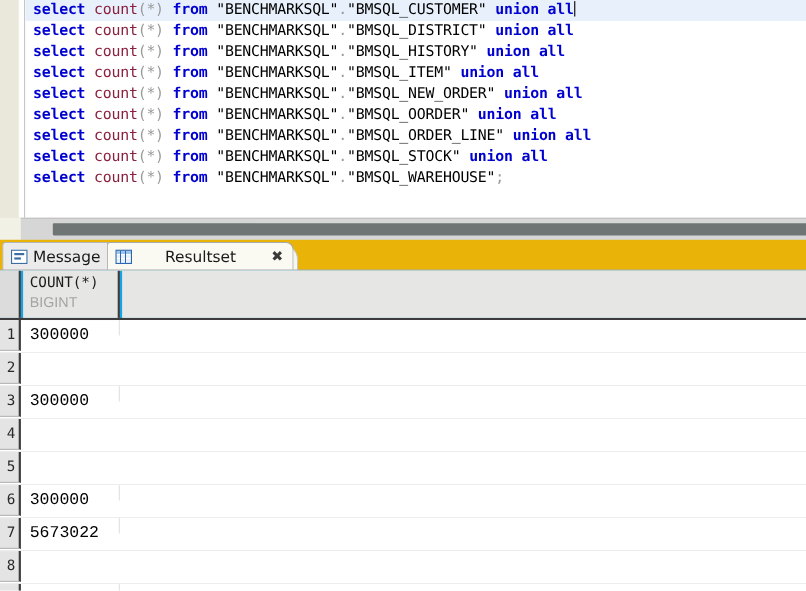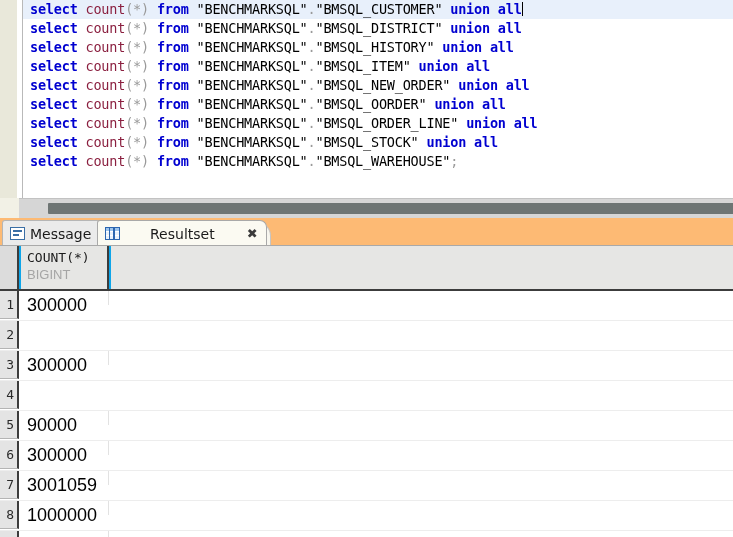--- a/index.html
+++ b/index.html
@@ -112,21 +112,21 @@
     background: #6e7574;
     border-radius: 1px;
   }
 
   
   #tabbar {
     position: absolute;
     left: 0; top: 218px;
     width: 733px;
     height: 28px;
-    background: #fdba74;
+    background: #eab308;
   }
   #tabbar-underline {
     position: absolute;
     left: 0; bottom: 0;
     width: 733px;
     height: 1px;
     background: #a9a9a9;
   }
   .tab {
     position: absolute;
@@ -286,22 +286,22 @@
     color: #2a2a2a;
     line-height: 27px;
   }
   .row-value {
     position: absolute;
     left: 21px; top: 0;
     width: 88px;
     height: 14px;
     box-sizing: border-box;
     padding-left: 6px;
-    font-family: Liberation Sans, sans-serif;
-    font-size: 18px;
+    font-family: Liberation Mono, monospace;
+    font-size: 15px;
     color: #000000;
     line-height: 28px;
     border-right: 1px solid #e2e2e2;
   }
   .row-rest {
     position: absolute;
     left: 110px; top: 0;
     right: 0; height: 28px;
     background: #ffffff;
   }
@@ -373,36 +373,34 @@
         <div class="row-num">3</div>
         <div class="row-value">300000</div>
         <div class="row-rest"></div>
       </div>
       <div class="data-row">
         <div class="row-num">4</div>
         <div class="row-rest"></div>
       </div>
       <div class="data-row">
         <div class="row-num">5</div>
-        <div class="row-value">90000</div>
         <div class="row-rest"></div>
       </div>
       <div class="data-row">
         <div class="row-num">6</div>
         <div class="row-value">300000</div>
         <div class="row-rest"></div>
       </div>
       <div class="data-row">
         <div class="row-num">7</div>
-        <div class="row-value">3001059</div>
+        <div class="row-value">5673022</div>
         <div class="row-rest"></div>
       </div>
       <div class="data-row">
         <div class="row-num">8</div>
-        <div class="row-value">1000000</div>
         <div class="row-rest"></div>
       </div>
       <div class="data-row">
         <div class="row-num">9</div>
         <div class="row-value">10</div>
         <div class="row-rest"></div>
       </div>
     </div>
 
 </div>

